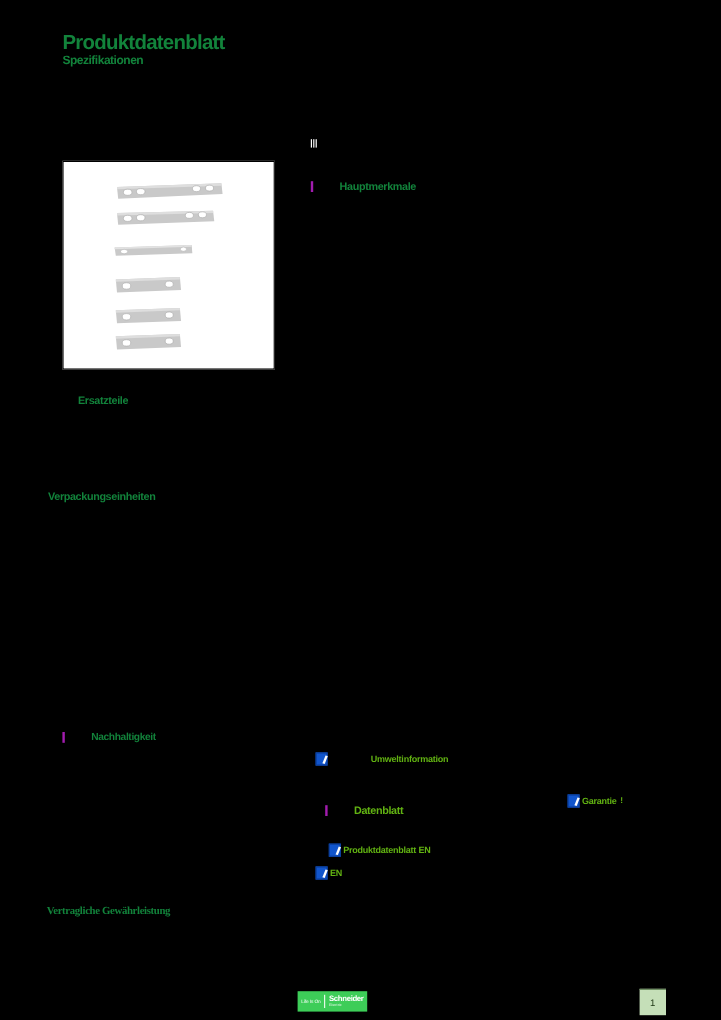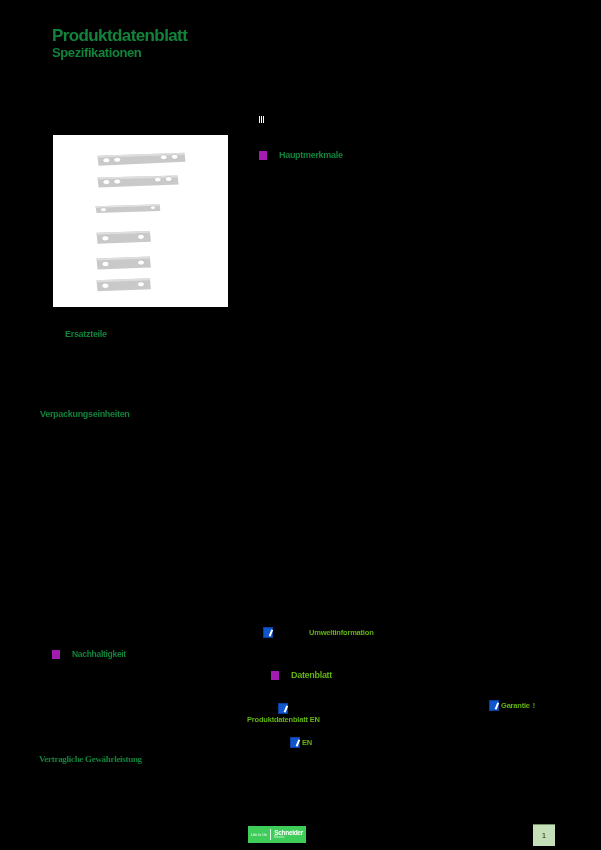--- a/index.html
+++ b/index.html
@@ -31,22 +31,22 @@
   .hd {
     position: absolute;
     color: #12833b;
     font-weight: bold;
     white-space: nowrap;
     letter-spacing: -0.3px;
     line-height: 1;
   }
 
   .hd-accent {
-    border-left: 8px solid #a21caf;
-    padding-left: 12px;
+    border-left: 2px solid #a21caf;
+    padding-left: 22px;
   }
 
   .hd-lime {
     color: #62b312;
   }
 
   
   .body-text {
     position: absolute;
     color: #000000;
@@ -60,21 +60,21 @@
   #title-main {
     left: 52px;
     top: 27px;
     font-size: 17px;
     letter-spacing: -0.6px;
   }
 
   #title-sub {
     left: 52px;
     top: 46px;
-    font-size: 13px;
+    font-size: 10px;
     letter-spacing: -0.4px;
     text-align: center;
   }
 
   
   #product-figure {
     position: absolute;
     left: 52px;
     top: 134px;
     width: 177px;
@@ -100,21 +100,21 @@
     display: block;
     width: 1px;
     height: 7px;
     background: #ffffff;
   }
 
   
   #hd-right-main   { left: 259px; top: 151px; font-size: 9px; }
   #hd-left-a       { left: 52px;  top: 330px; font-size: 9px; padding-left: 13px; }
   #hd-left-b       { left: 40px;  top: 410px; font-size: 9px; }
-  #hd-left-c       { left: 52px;  top: 610px; font-size: 8.5px; margin-top: 40px; }
+  #hd-left-c       { left: 52px;  top: 610px; font-size: 8.5px; }
   #hd-left-d       { left: 39px;  top: 755px; font-size: 9px; font-family: Liberation Serif, serif; }
   #hd-datasheet    { left: 271px; top: 671px; font-size: 9px; }
 
   
   .cb-row {
     position: absolute;
     display: flex;
     align-items: center;
     gap: 2px;
     white-space: nowrap;
@@ -141,23 +141,23 @@
 
   .cb-label {
     color: #62b312;
     font-size: 7.5px;
     font-weight: bold;
     letter-spacing: -0.2px;
     line-height: 1;
   }
 
   #cb-1 { left: 263px; top: 627px; gap: 36px; }
-  #cb-2 { left: 247px; top: 703px; flex-direction: column; }
-  #cb-3 { left: 263px; top: 737px; margin-left: 27px; }
-  #cb-4 { left: 473px; top: 700px; margin-left: 16px; }
+  #cb-2 { left: 274px; top: 703px; }
+  #cb-3 { left: 263px; top: 722px; }
+  #cb-4 { left: 473px; top: 662px; }
 
   .cb-trailer {
     color: #62b312;
     font-size: 7px;
     font-weight: bold;
     margin-left: 1px;
   }
 
   
   #footer-logo {

